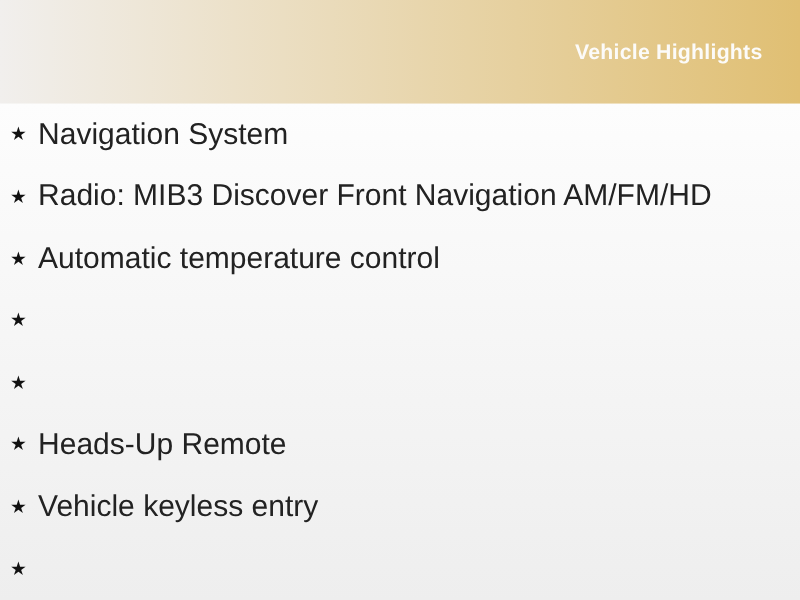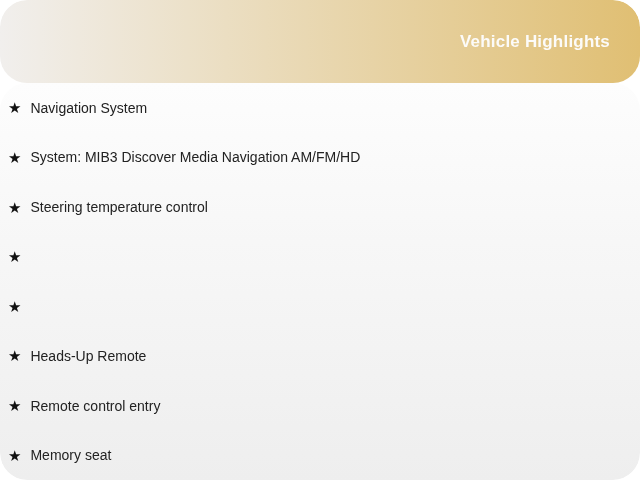--- a/index.html
+++ b/index.html
@@ -4,21 +4,21 @@
 <style>
   :root{
     --header-grad-left:#f1efed;
     --header-grad-right:#e0bf73;
     --title-color:#fcfbf9;
     --body-top:#fdfdfd;
     --body-bottom:#eeeeee;
     --item-text:#222222;
     --star-color:#111111;
   }
-  *{ margin:0; padding:0; box-sizing:border-box;border-radius:27px; }
+  *{ margin:0; padding:0; box-sizing:border-box; }
   html,body{ width:640px; height:480px; overflow:hidden; }
   body{
     font-family:"Liberation Sans","DejaVu Sans",sans-serif;
     background:#ffffff;
   }
   .screen{
     width:640px; height:480px;
     display:flex; flex-direction:column;
   }
   .header{
@@ -45,57 +45,56 @@
   }
   .star{
     color:var(--star-color);
     font-size:15px;
     line-height:1;
     margin-right:9px;
     flex:0 0 auto;
   }
   .label{
     color:var(--item-text);
-    font-size:14px;
+    font-size:24px;
     line-height:1;
     white-space:nowrap;
   }
 </style>
 </head>
 <body>
 
 <div class="screen">
   <header class="header">
     <span class="title">Vehicle Highlights</span>
   </header>
   <div class="list" id="highlights-list">
       <div class="row">
         <span class="star">★</span>
         <span class="label">Navigation System</span>
       </div>
       <div class="row">
         <span class="star">★</span>
-        <span class="label">System: MIB3 Discover Media Navigation AM/FM/HD</span>
+        <span class="label">Radio: MIB3 Discover Front Navigation AM/FM/HD</span>
       </div>
       <div class="row">
         <span class="star">★</span>
-        <span class="label">Steering temperature control</span>
+        <span class="label">Automatic temperature control</span>
       </div>
       <div class="row">
         <span class="star">★</span>
       </div>
       <div class="row">
         <span class="star">★</span>
       </div>
       <div class="row">
         <span class="star">★</span>
         <span class="label">Heads-Up Remote</span>
       </div>
       <div class="row">
         <span class="star">★</span>
-        <span class="label">Remote control entry</span>
+        <span class="label">Vehicle keyless entry</span>
       </div>
       <div class="row">
         <span class="star">★</span>
-        <span class="label">Memory seat</span>
       </div>
     </div>
 </div>
 
 </body></html>

